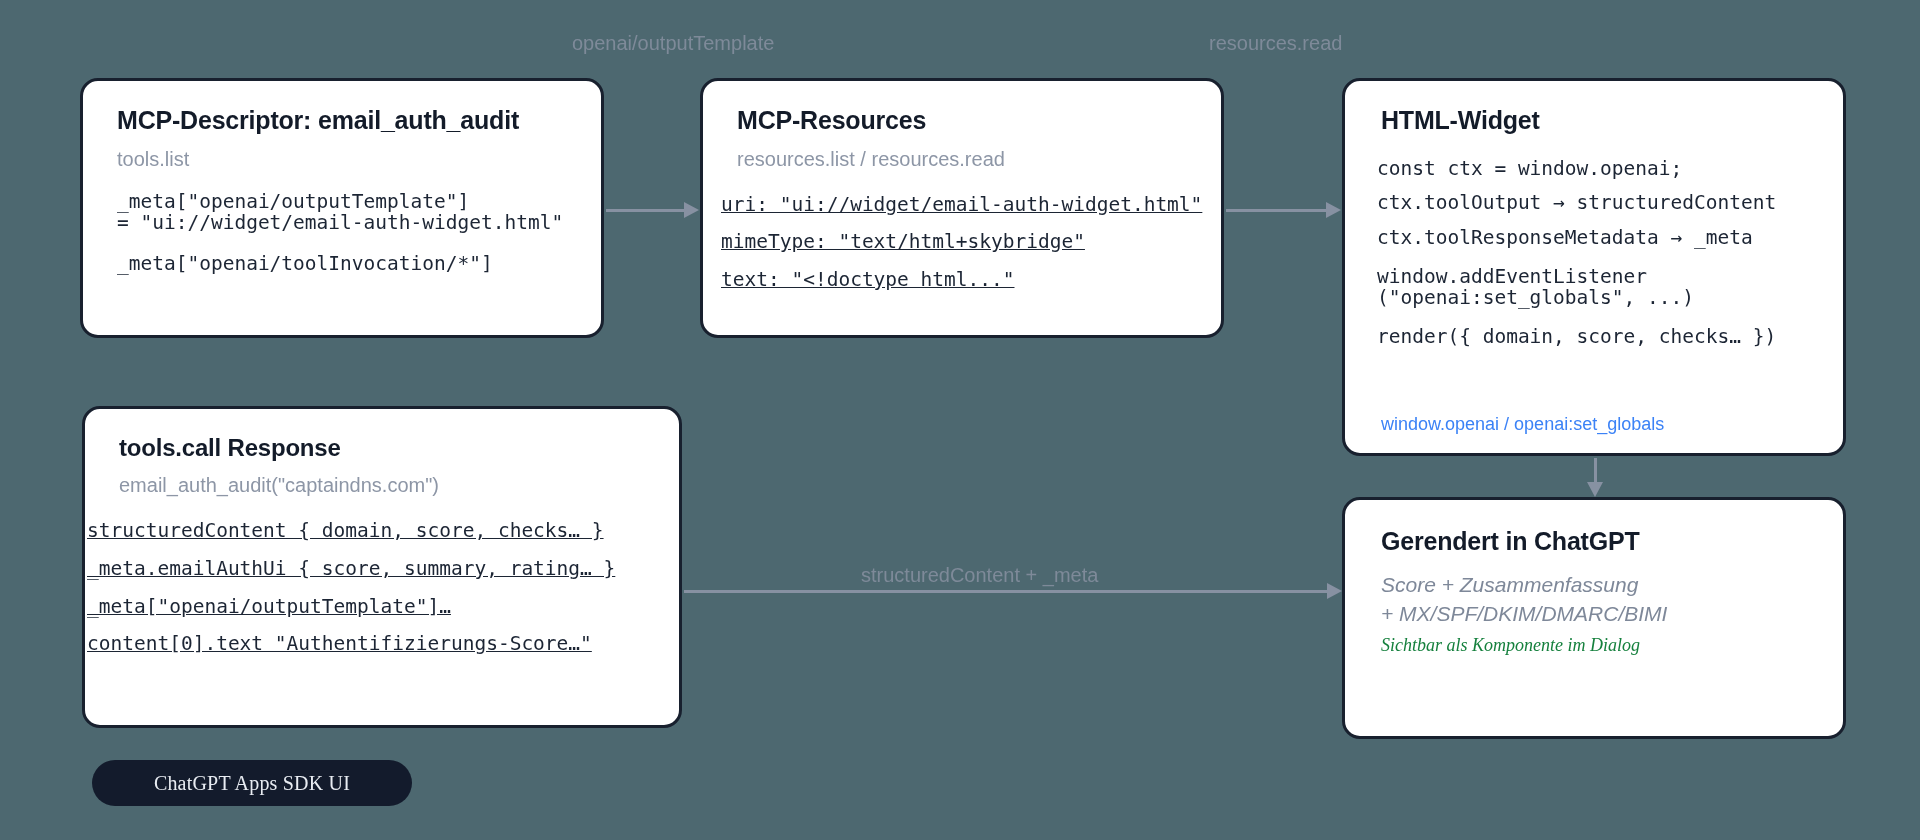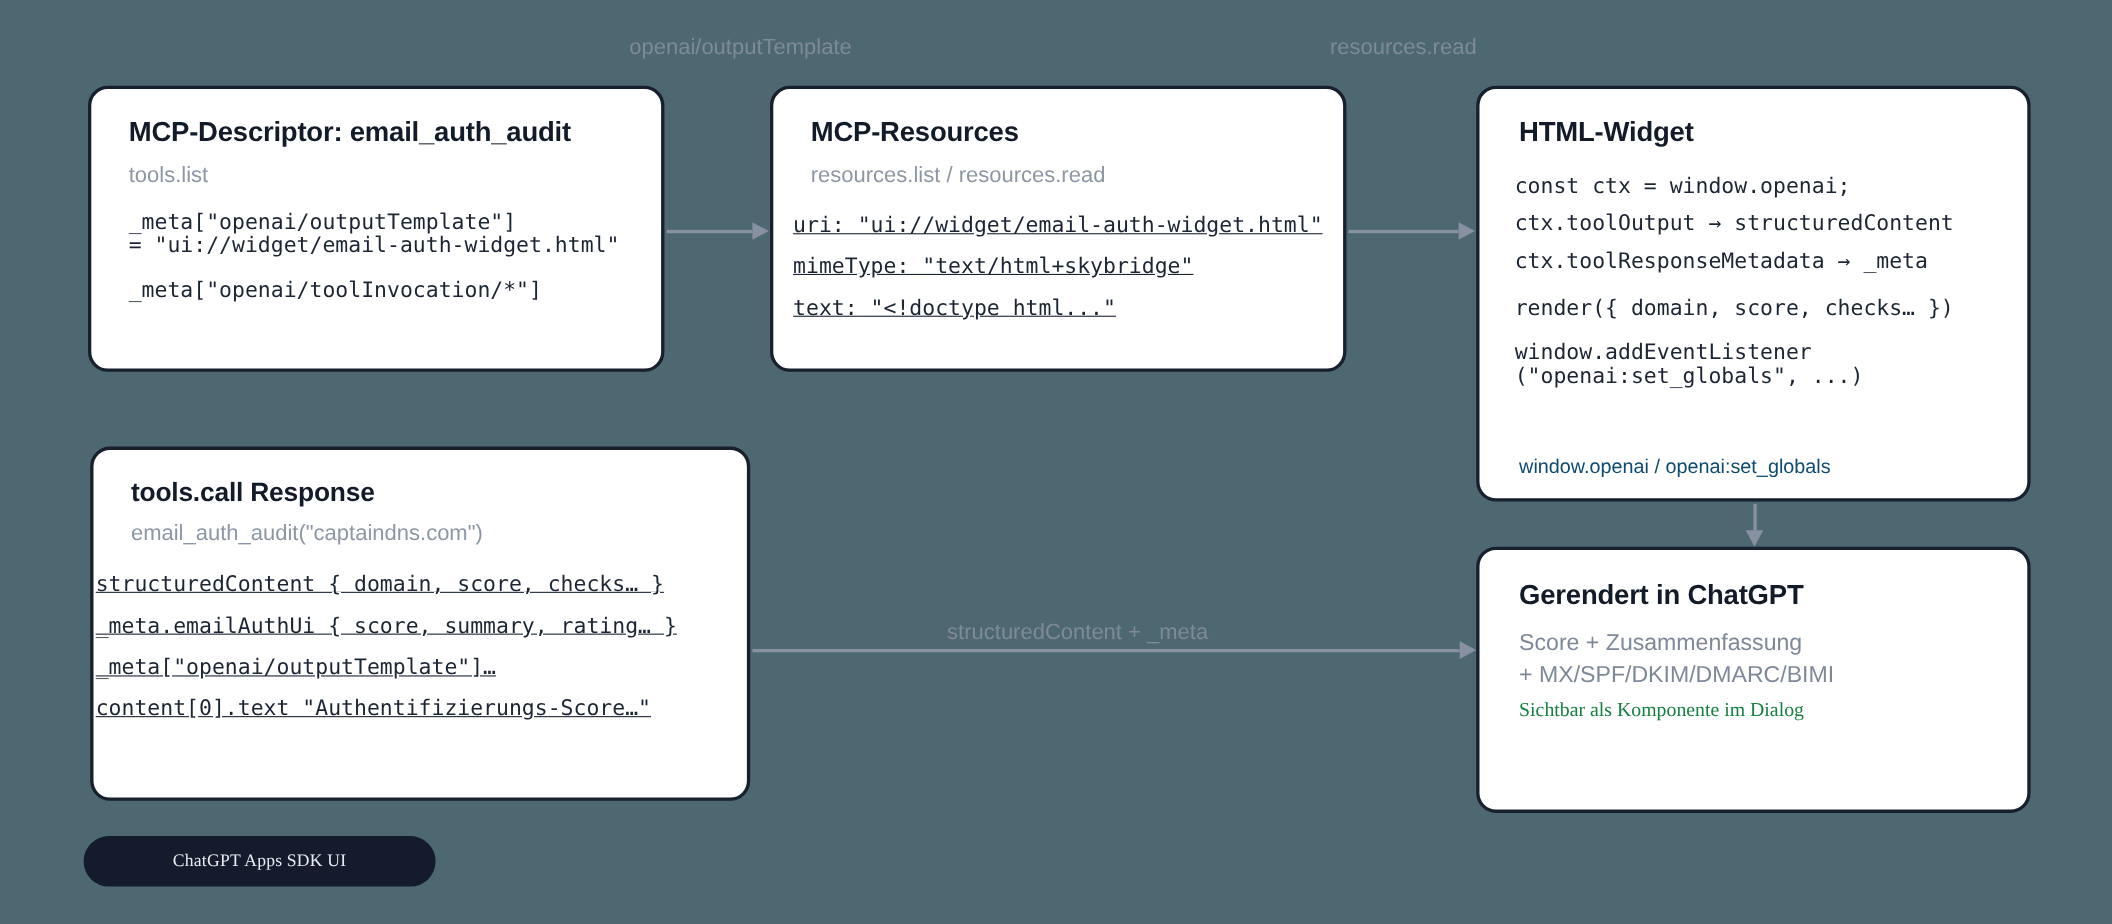--- a/index.html
+++ b/index.html
@@ -44,21 +44,21 @@
     color: #1c2534;
     line-height: 1.42;
     white-space: nowrap;
   }
   .code-block .grp { margin-bottom: 16px; }
   .code-block .grp:last-child { margin-bottom: 0; }
   .code-line { white-space: nowrap; }
   .code-line.tight { line-height: 1.12; }
   .card-foot {
     font-size: 18px;
-    color: #0c4a6e;
+    color: #3b82f6;
     white-space: nowrap;
   }
 
   
   .bleed { margin-left: -16px; text-decoration: underline; }
 
   
   #card-descriptor { left: 80px;  top: 78px;  width: 524px; height: 260px; }
   #card-resources  { left: 700px; top: 78px;  width: 524px; height: 260px; }
   #card-widget     { left: 1342px;top: 78px;  width: 504px; height: 378px; }
@@ -121,29 +121,29 @@
   .edge-label {
     position: absolute;
     font-size: 20px;
     color: #7e8a99;
     white-space: nowrap;
   }
 
   
   .badge {
     position: absolute;
-    left: 76px; top: 760px;
+    left: 92px; top: 760px;
     width: 320px; height: 46px;
     background: #131b2c;
     border-radius: 23px;
     display: flex;
     align-items: center;
     justify-content: center;
     font-family: "Liberation Serif", serif;
-    font-size: 16px;
+    font-size: 20px;
     color: #e8ecf2;
     letter-spacing: 0.2px;
   }
 </style>
 </head>
 <body>
 
 <div class="canvas">
 
   <div class="edge-label" style="left:572px; top:32px;">openai/outputTemplate</div>
@@ -197,47 +197,47 @@
   </div>
 
   <div class="card" id="card-widget">
     <div class="card-title">HTML-Widget</div>
     <div class="code-block" style="margin-left:-4px;">
       <div class="grp" style="margin-bottom:14px;">
         <div class="code-line" style="margin-bottom:7px;">const ctx = window.openai;</div>
         <div class="code-line" style="margin-bottom:7px;">ctx.toolOutput → structuredContent</div>
         <div class="code-line">ctx.toolResponseMetadata → _meta</div>
       </div>
-      <div class="grp">
-        <div class="code-line">render({ domain, score, checks… })</div>
-      </div>
       <div class="grp" style="margin-bottom:14px;">
         <div class="code-line tight">window.addEventListener</div>
         <div class="code-line tight">("openai:set_globals", ...)</div>
+      </div>
+      <div class="grp">
+        <div class="code-line">render({ domain, score, checks… })</div>
       </div>
     </div>
     <div class="widget-foot-wrap">
       <div class="card-foot">window.openai / openai:set_globals</div>
     </div>
   </div>
 
   <div class="card" id="card-response">
     <div class="card-title" style="font-size:24px;">tools.call Response</div>
     <div class="card-sub">email_auth_audit("captaindns.com")</div>
     <div class="code-block bleed" style="margin-left:-32px;">
       <div class="code-line" style="margin-bottom:10px;">structuredContent { domain, score, checks… }</div>
       <div class="code-line" style="margin-bottom:10px;">_meta.emailAuthUi { score, summary, rating… }</div>
       <div class="code-line" style="margin-bottom:10px;">_meta["openai/outputTemplate"]…</div>
       <div class="code-line">content[0].text "Authentifizierungs-Score…"</div>
     </div>
   </div>
 
   <div class="card" id="card-rendered">
     <div class="card-title">Gerendert in ChatGPT</div>
-    <div style="margin-top:14px;">
+    <div style="margin-top:14px;font-style:italic;">
       <div class="rendered-line">Score + Zusammenfassung</div>
       <div class="rendered-line">+ MX/SPF/DKIM/DMARC/BIMI</div>
       <div class="rendered-note">Sichtbar als Komponente im Dialog</div>
     </div>
   </div>
 
   <div class="badge">
     <span>ChatGPT Apps SDK UI</span>
   </div>
 

